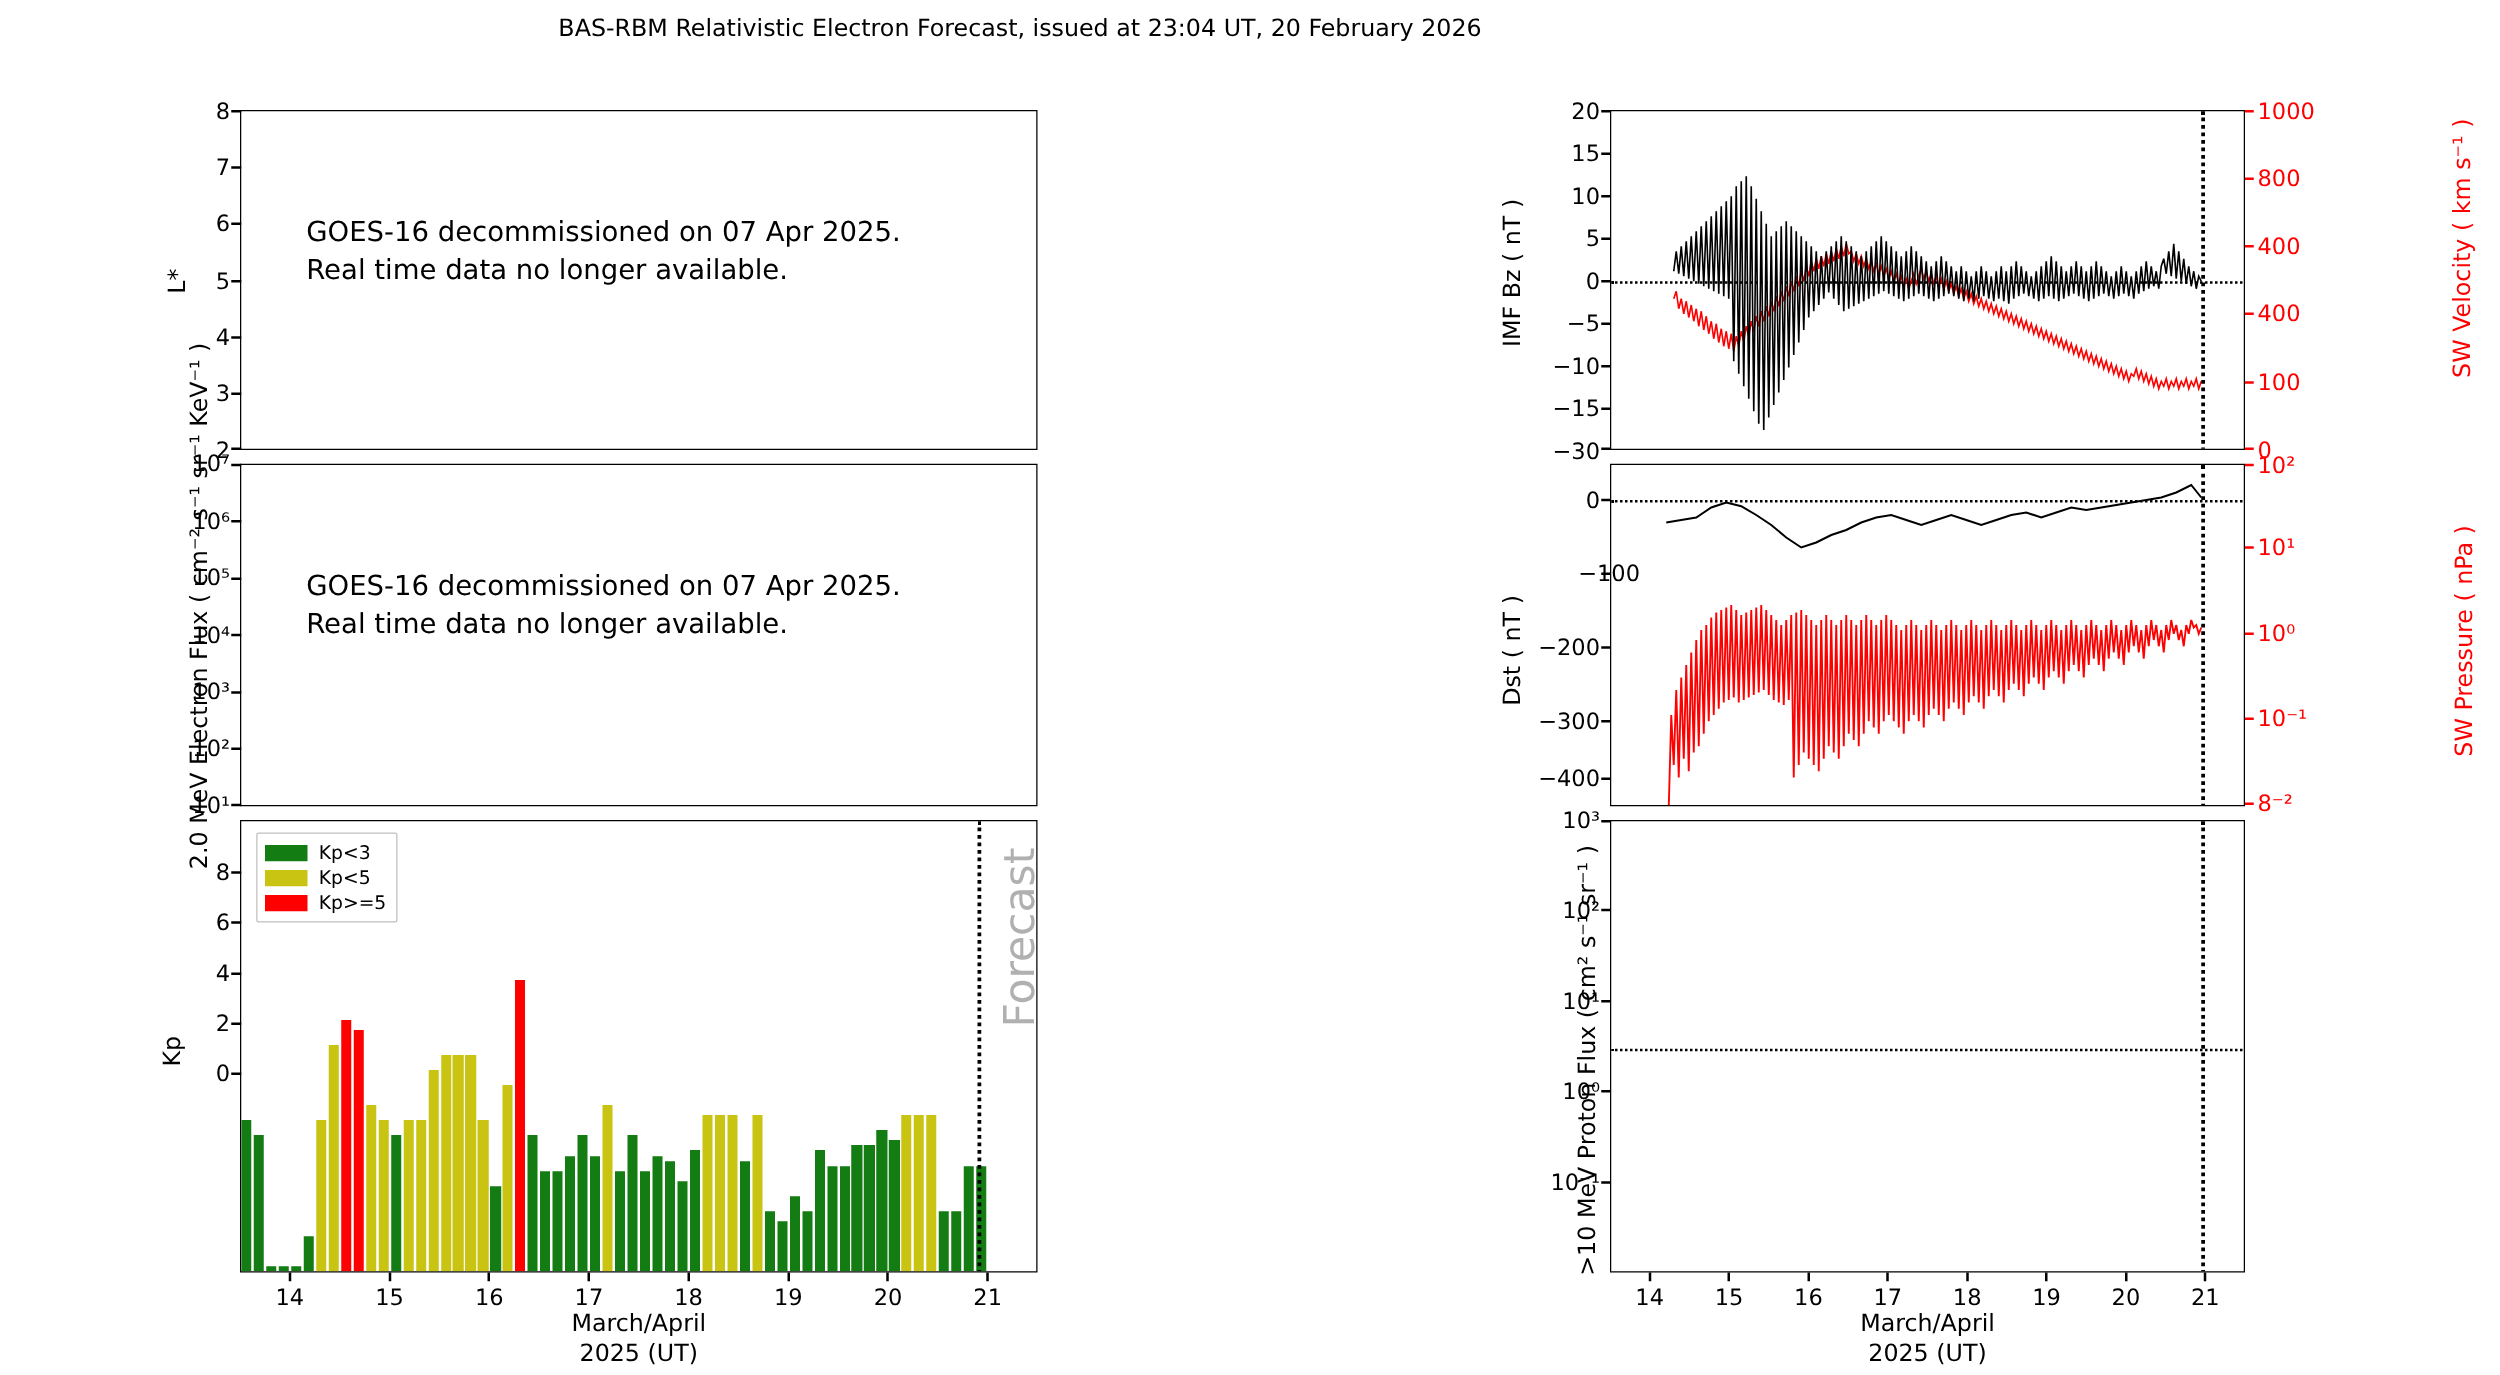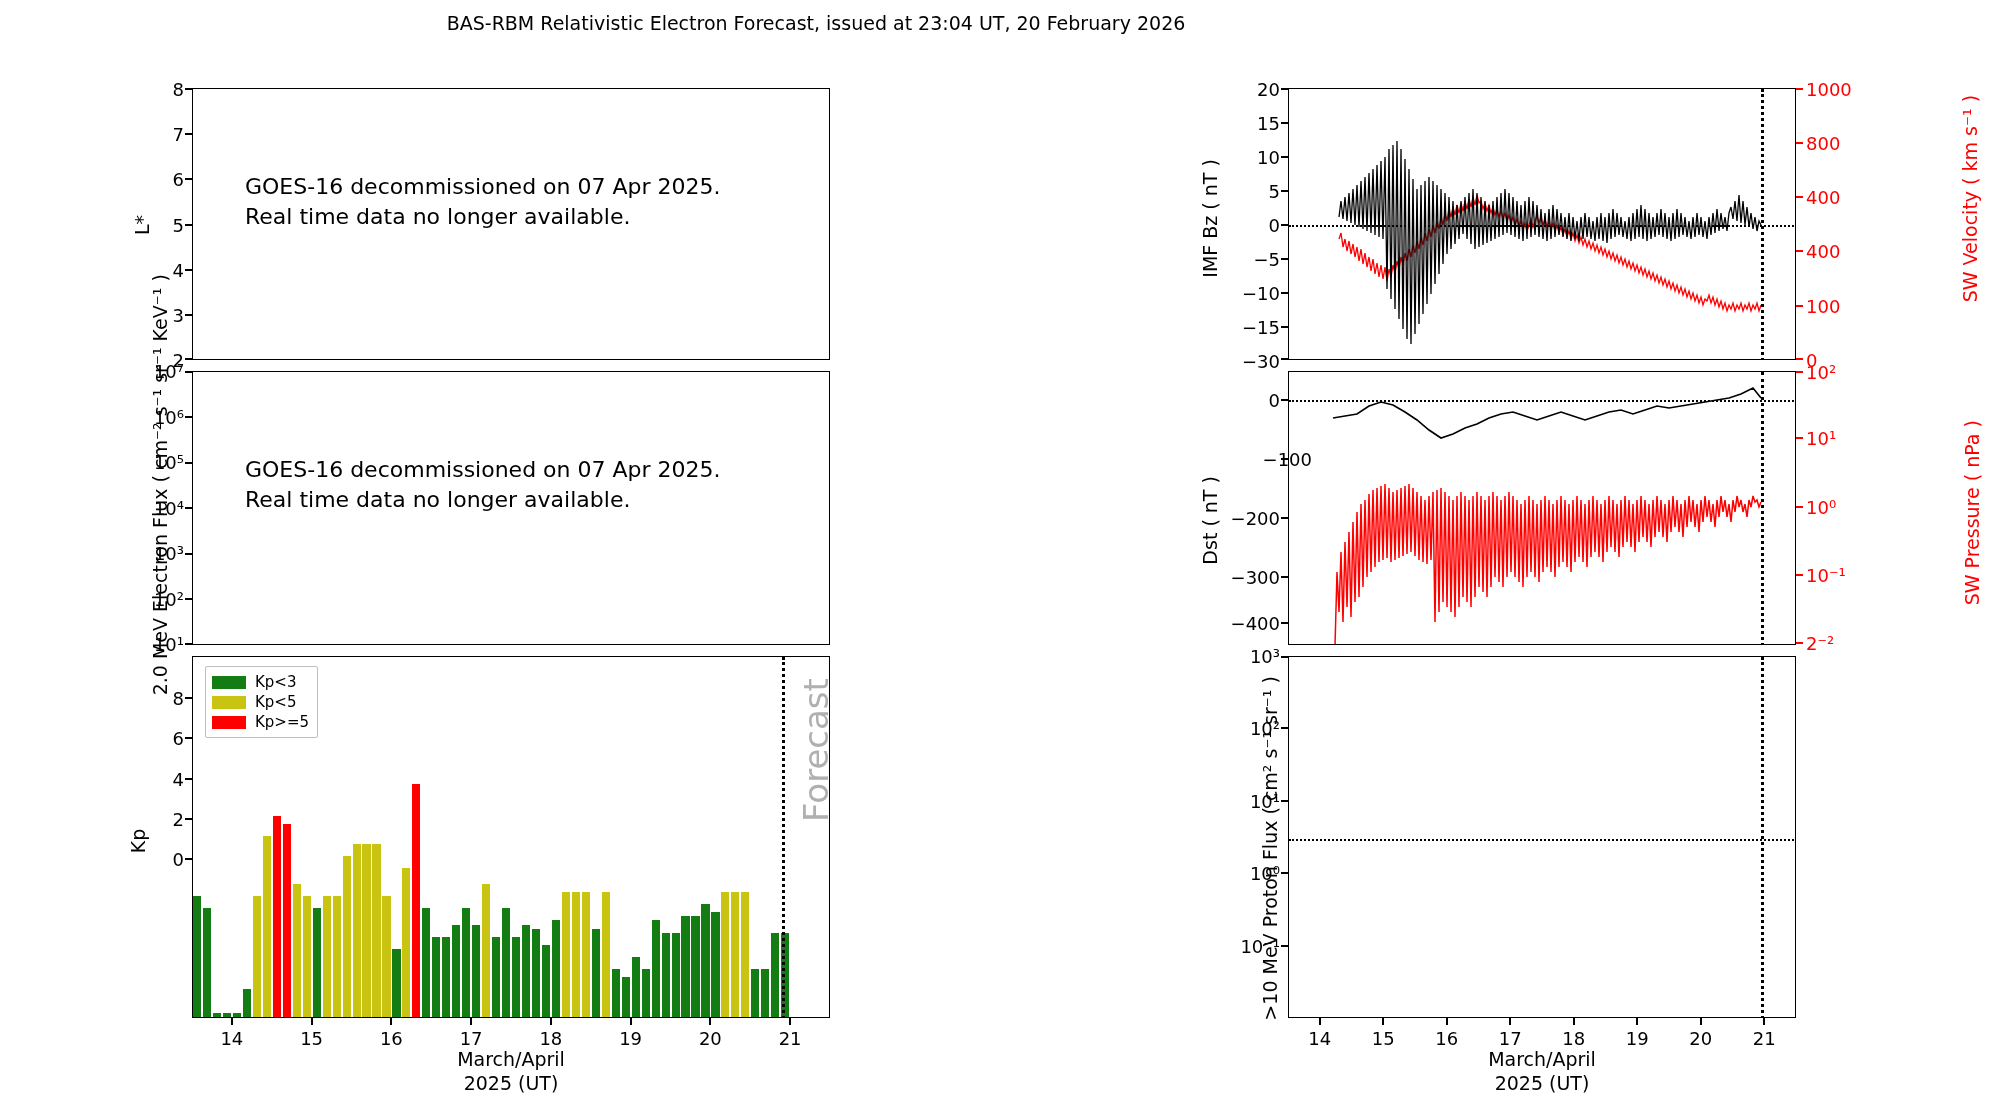--- a/index.html
+++ b/index.html
@@ -305,21 +305,21 @@
   <div class="ticklabel r" style="left:1212px; top:613px; width:68px;">−400</div>
   <div class="tick" style="left:1281px; top:399px; width:7px; height:2px;"></div>
   <div class="tick" style="left:1281px; top:458px; width:7px; height:2px;"></div>
   <div class="tick" style="left:1281px; top:517px; width:7px; height:2px;"></div>
   <div class="tick" style="left:1281px; top:576px; width:7px; height:2px;"></div>
   <div class="tick" style="left:1281px; top:622px; width:7px; height:2px;"></div>
   <div class="ticklabel red" style="left:1806px; top:362px;">10²</div>
   <div class="ticklabel red" style="left:1806px; top:428px;">10¹</div>
   <div class="ticklabel red" style="left:1806px; top:497px;">10⁰</div>
   <div class="ticklabel red" style="left:1806px; top:565px;">10⁻¹</div>
-  <div class="ticklabel red" style="left:1806px; top:633px;">2⁻²</div>
+  <div class="ticklabel red" style="left:1806px; top:633px;">8⁻²</div>
   <div class="tick red" style="left:1796px; top:371px; width:7px; height:2px;"></div>
   <div class="tick red" style="left:1796px; top:437px; width:7px; height:2px;"></div>
   <div class="tick red" style="left:1796px; top:506px; width:7px; height:2px;"></div>
   <div class="tick red" style="left:1796px; top:574px; width:7px; height:2px;"></div>
   <div class="tick red" style="left:1796px; top:642px; width:7px; height:2px;"></div>
 
   <div class="axes" style="left:1288px; top:656px; width:508px; height:362px;">
     <div class="hline" style="left:0; top:182px; width:508px;"></div>
     <div class="vline" style="left:472px; top:0; height:362px;"></div>
   </div>

